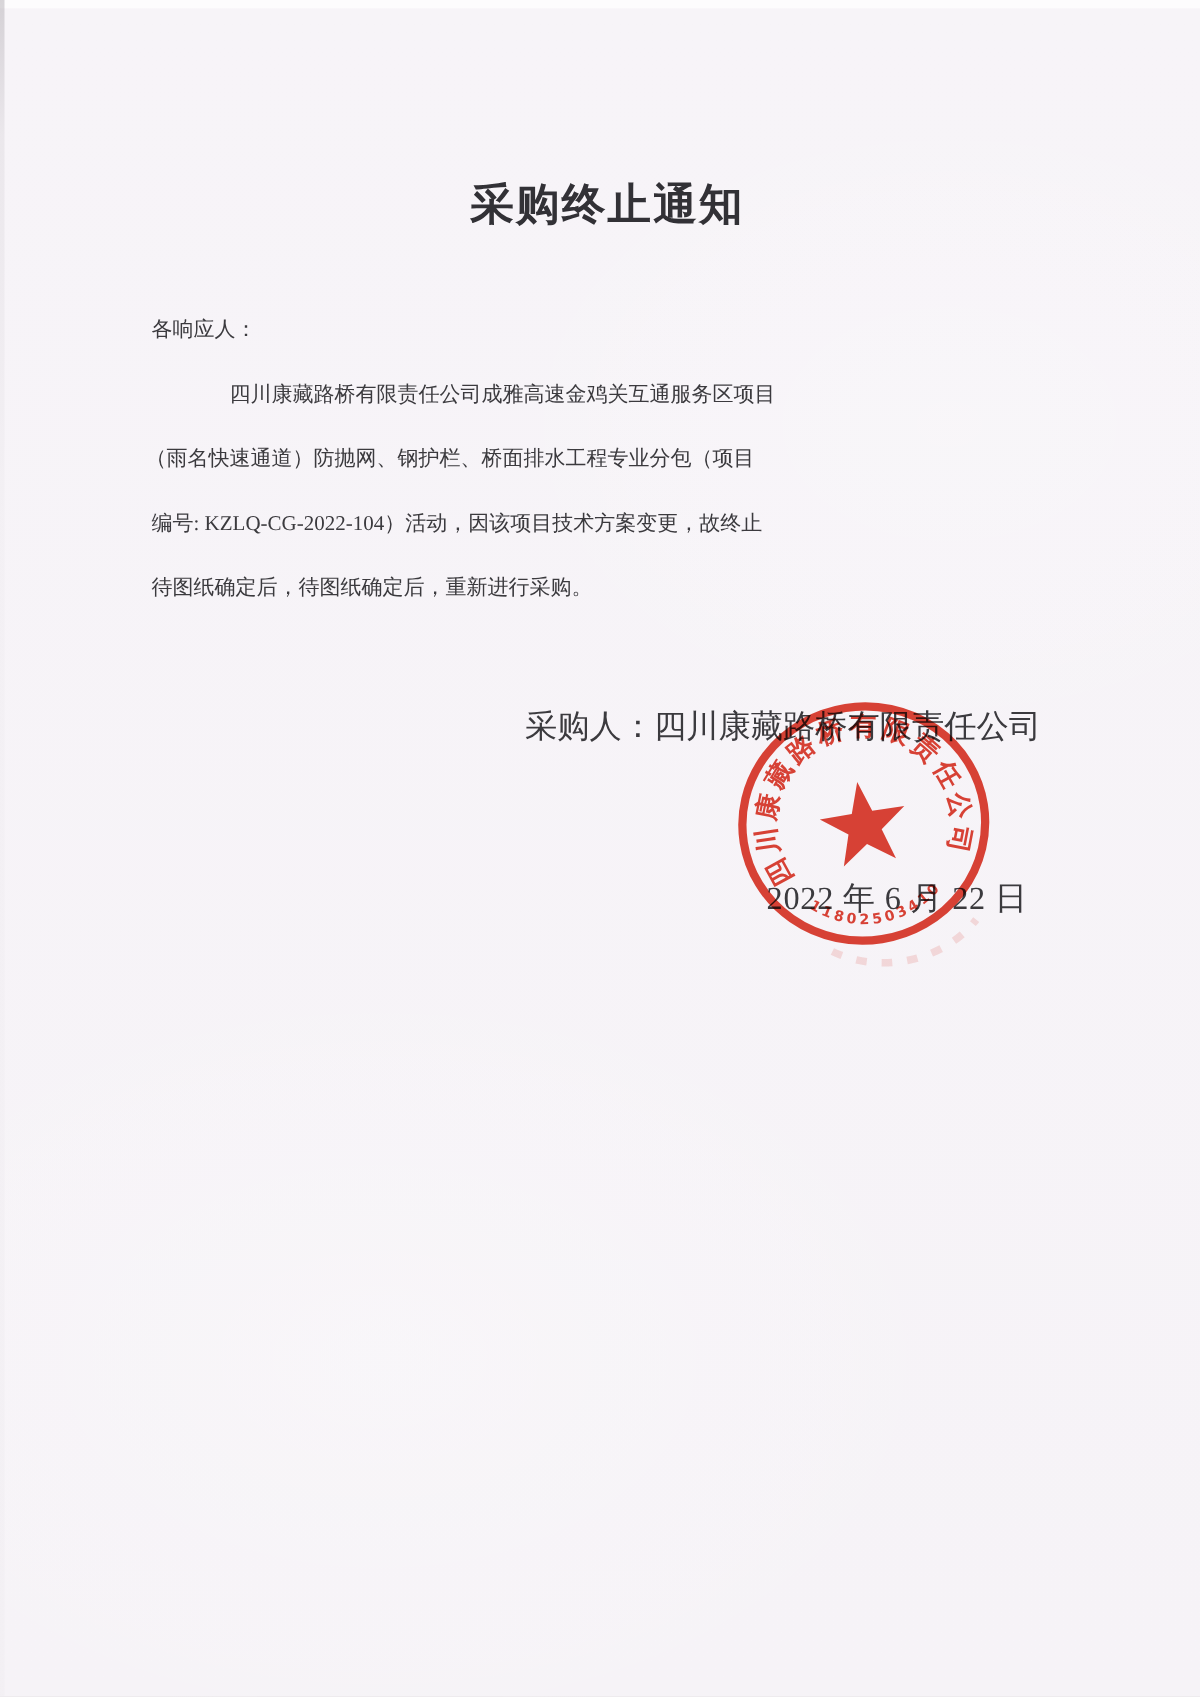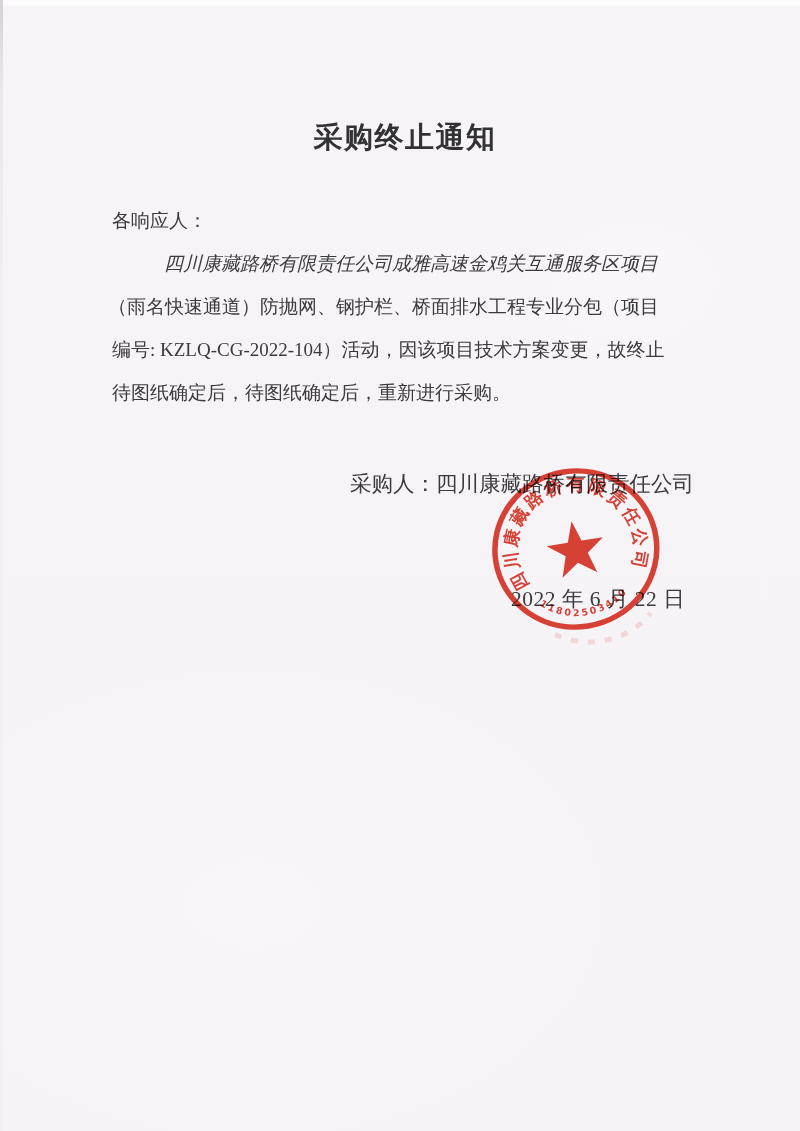--- a/index.html
+++ b/index.html
@@ -21,26 +21,26 @@
     background:linear-gradient(180deg,#aaa5ab 0%,#dcd8dd 8%,#efecf0 30%,#efecf0 100%);
     opacity:.45;
   }
   .doc-title{
     position:absolute;left:0;top:117px;width:810px;
     text-align:center;
     font-size:29px;line-height:40px;font-weight:bold;
     letter-spacing:1.5px;color:#323136;
   }
   .body-block{
-    position:absolute;left:112px;top:199px;width:640px;
-    font-size:19px;line-height:43px;
+    position:absolute;left:101px;top:199px;width:640px;
+    font-size:14px;line-height:43px;
     white-space:nowrap;
   }
   .body-line{height:43px;}
-  .body-line.indent{text-indent:52px;font-style:italic;}
+  .body-line.indent{text-indent:52px;}
   .body-line.bracket-line{margin-left:-4px;font-family:Liberation Serif, serif;}
   .sig-line{
     position:absolute;left:350px;top:469px;
     font-size:21.5px;line-height:30px;white-space:nowrap;
   }
   .date-line{
     position:absolute;left:511px;top:584px;
     font-size:21.5px;line-height:30px;white-space:nowrap;
     letter-spacing:.5px;
   }

